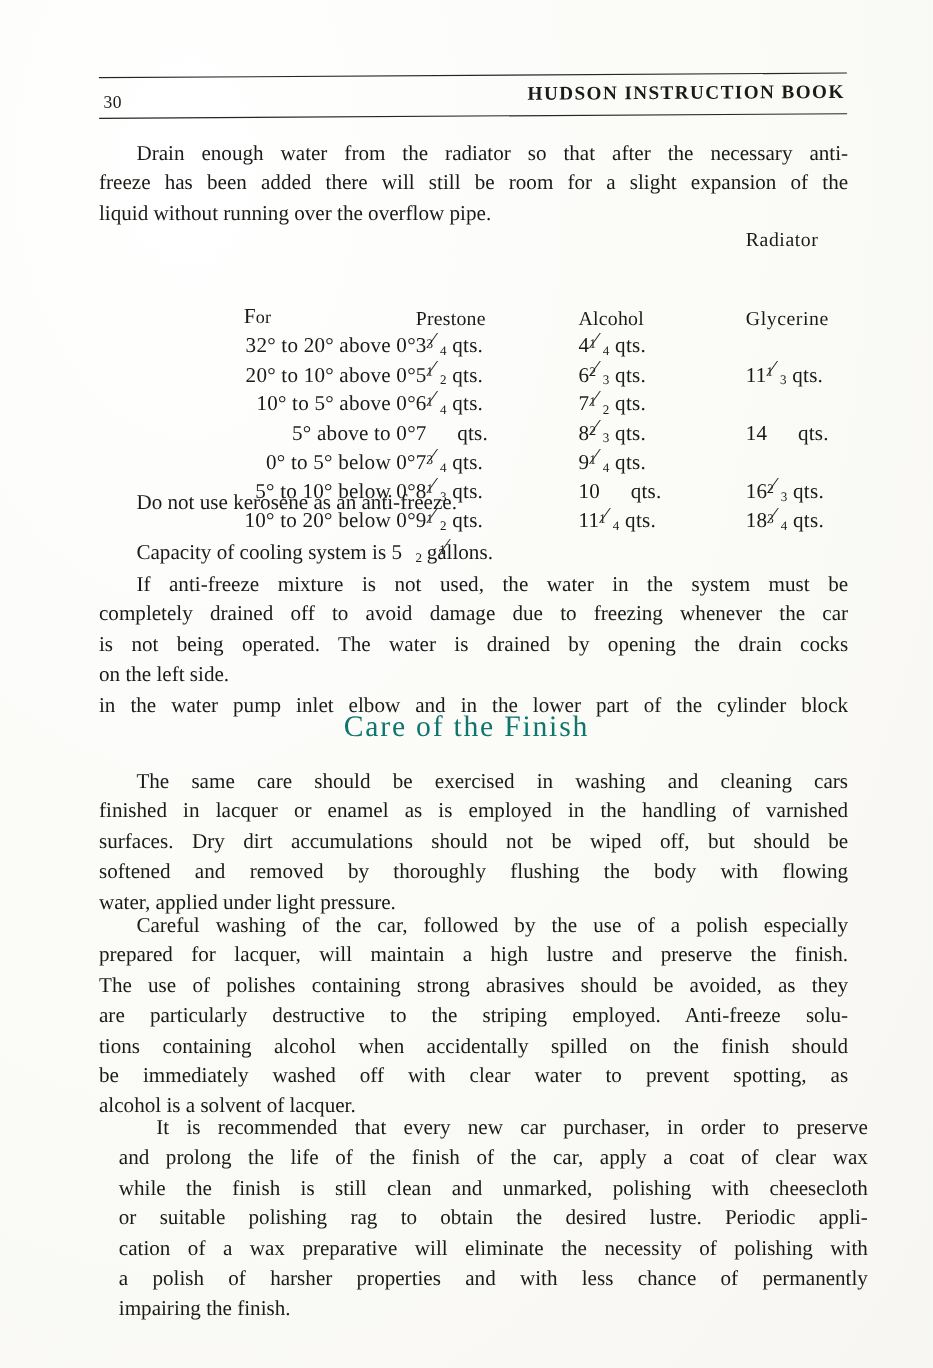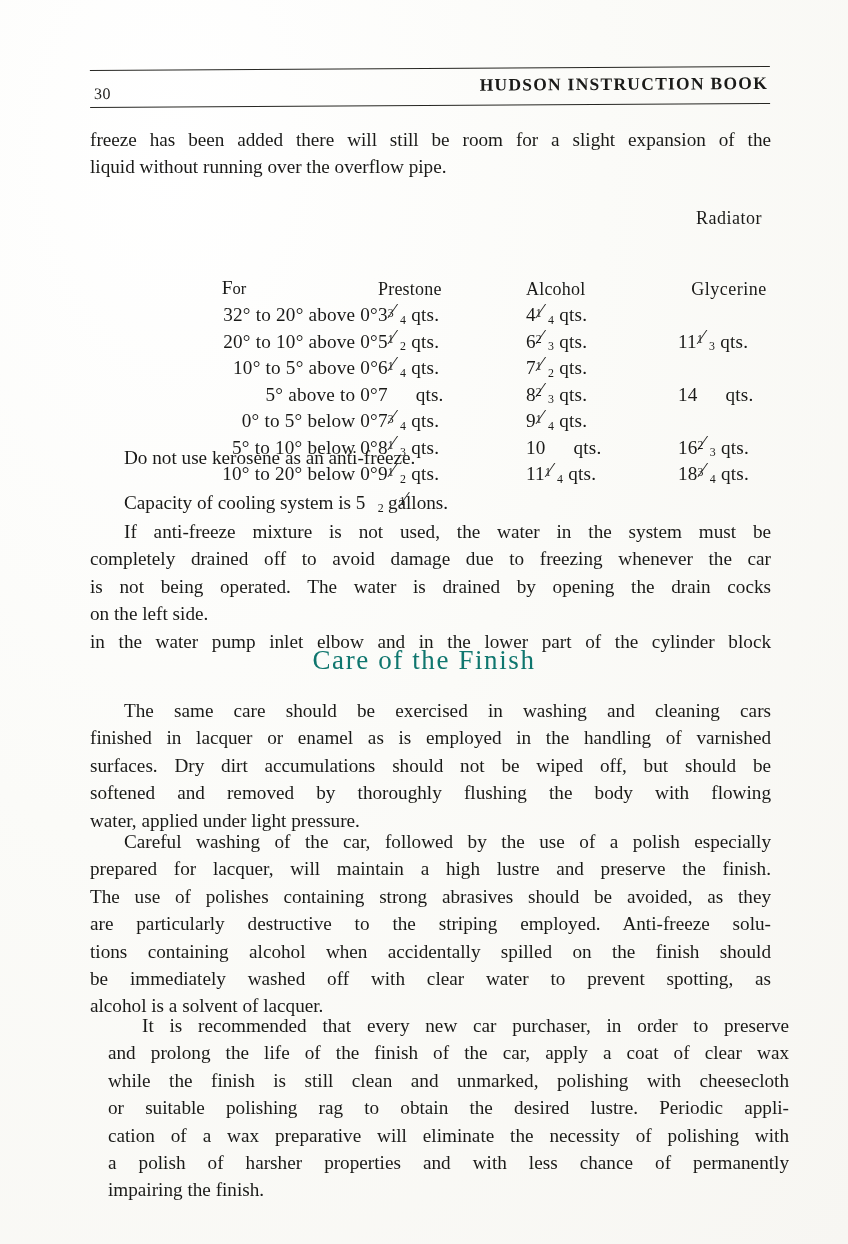--- a/index.html
+++ b/index.html
@@ -156,21 +156,21 @@
   }
   th.h-for .cap { font-size: 19.5px; }
   th.h-for .sc { font-size: 16.5px; }
   th.h-prestone,
   th.h-alcohol {
     text-align: left;
     font-size: 18px;
     letter-spacing: 0.2px;
   }
   th.h-glyc {
-    text-align: center;
+    text-align: left;
     font-size: 18px;
     letter-spacing: 0.5px;
     line-height: 22px;
   }
   th.h-glyc .l1 { display: block; }
   th.h-glyc .l2 { display: block; margin-top: 44px; }
 
   td.c-for {
     text-align: right;
     padding-right: 46px;
@@ -219,20 +219,21 @@
   <div class="rule rule-top"></div>
   <div class="rule rule-bottom"></div>
   <div class="runhead-inner">
     <span class="folio">30</span>
     <span class="booktitle">HUDSON INSTRUCTION BOOK</span>
   </div>
 </div>
 
 <div class="content">
   <p class="body">
+    <span class="ln first">Drain enough water from the radiator so that after the necessary anti-</span>
     <span class="ln">freeze has been added there will still be room for a slight expansion of the</span>
     <span class="ln last">liquid without running over the overflow pipe.</span>
   </p>
 </div>
 
 <div class="table-wrap">
   <table class="antifreeze">
     <colgroup>
       <col class="colw-for">
       <col class="colw-prestone">

